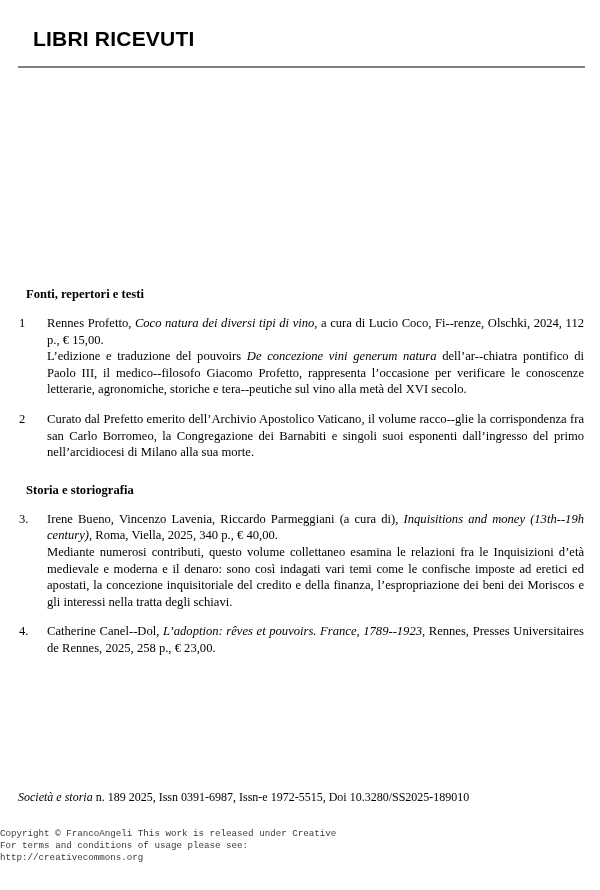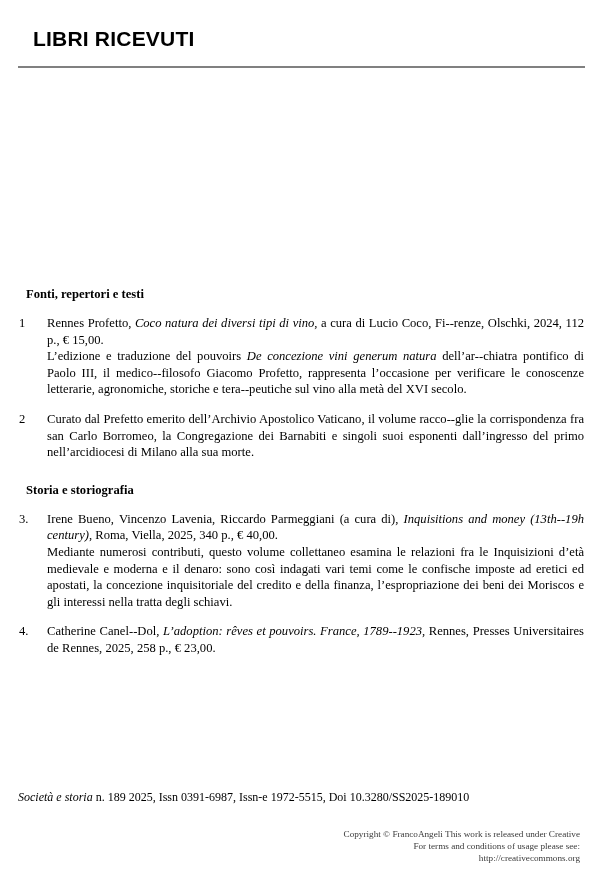--- a/index.html
+++ b/index.html
@@ -117,22 +117,22 @@
   .journal-line .jtitle {
     font-style: italic;
   }
 
   
   .license {
     position: absolute;
     left: 0;
     top: 828px;
     width: 580px;
-    text-align: right;
-    font-family: Liberation Serif, serif;
+    text-align: left;
+    font-family: Liberation Mono, monospace;
     font-size: 9.2px;
     line-height: 12.2px;
     color: #3a3a3a;
   }
   .license div {
     white-space: nowrap;
   }
 </style>
 </head>
 <body>

